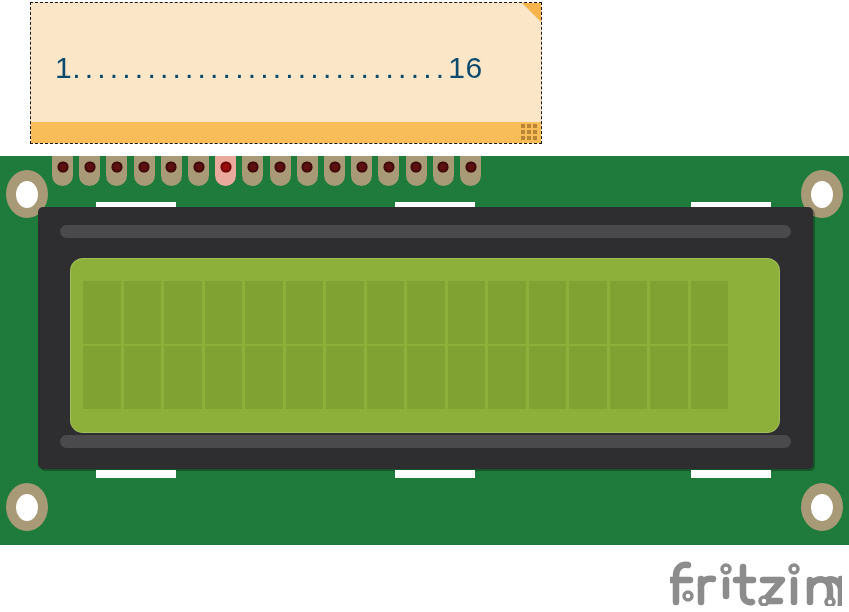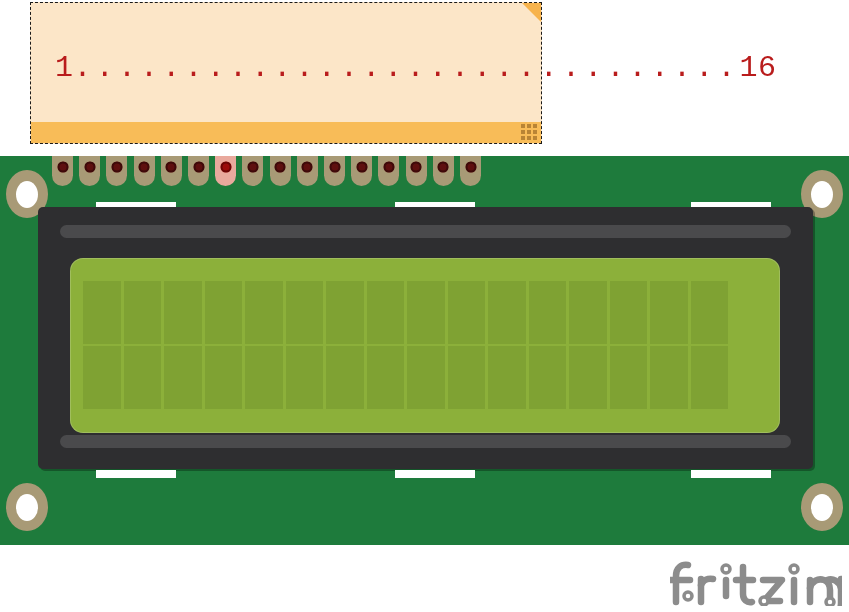--- a/index.html
+++ b/index.html
@@ -41,23 +41,23 @@
     top: 0;
     right: 0;
     bottom: 21px;
     display: flex;
     align-items: center;
     padding-left: 24px;
     padding-right: 22px;
     box-sizing: border-box;
   }
   #note-text {
-    font-family: Liberation Mono, monospace;
+    font-family: Liberation Sans, sans-serif;
     font-size: 30px;
-    color: #b91c1c;
+    color: #0c4a6e;
     letter-spacing: 0.5px;
     white-space: nowrap;
     width: 100%;
     line-height: 1;
     margin-top: 10px;
   }
   .note-dots {
     letter-spacing: 4.2px;
   }
   #note-footer {

